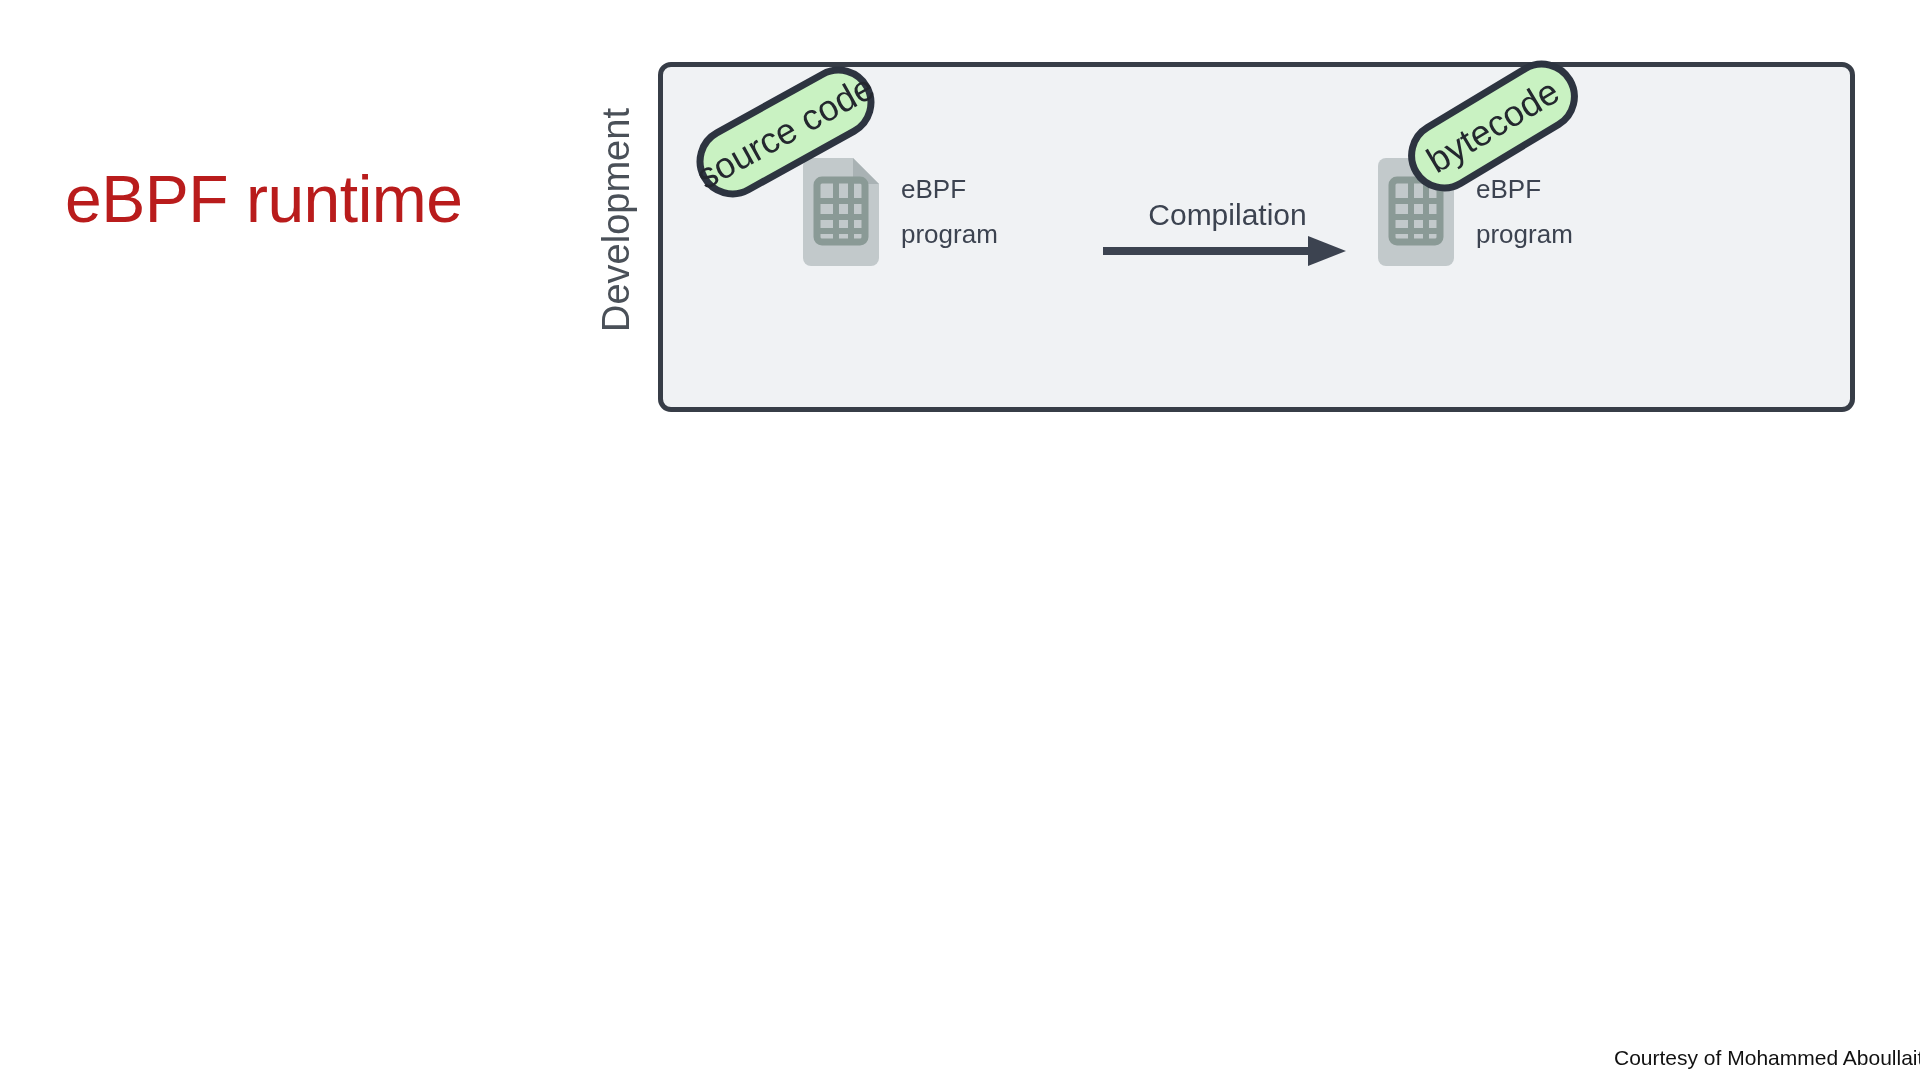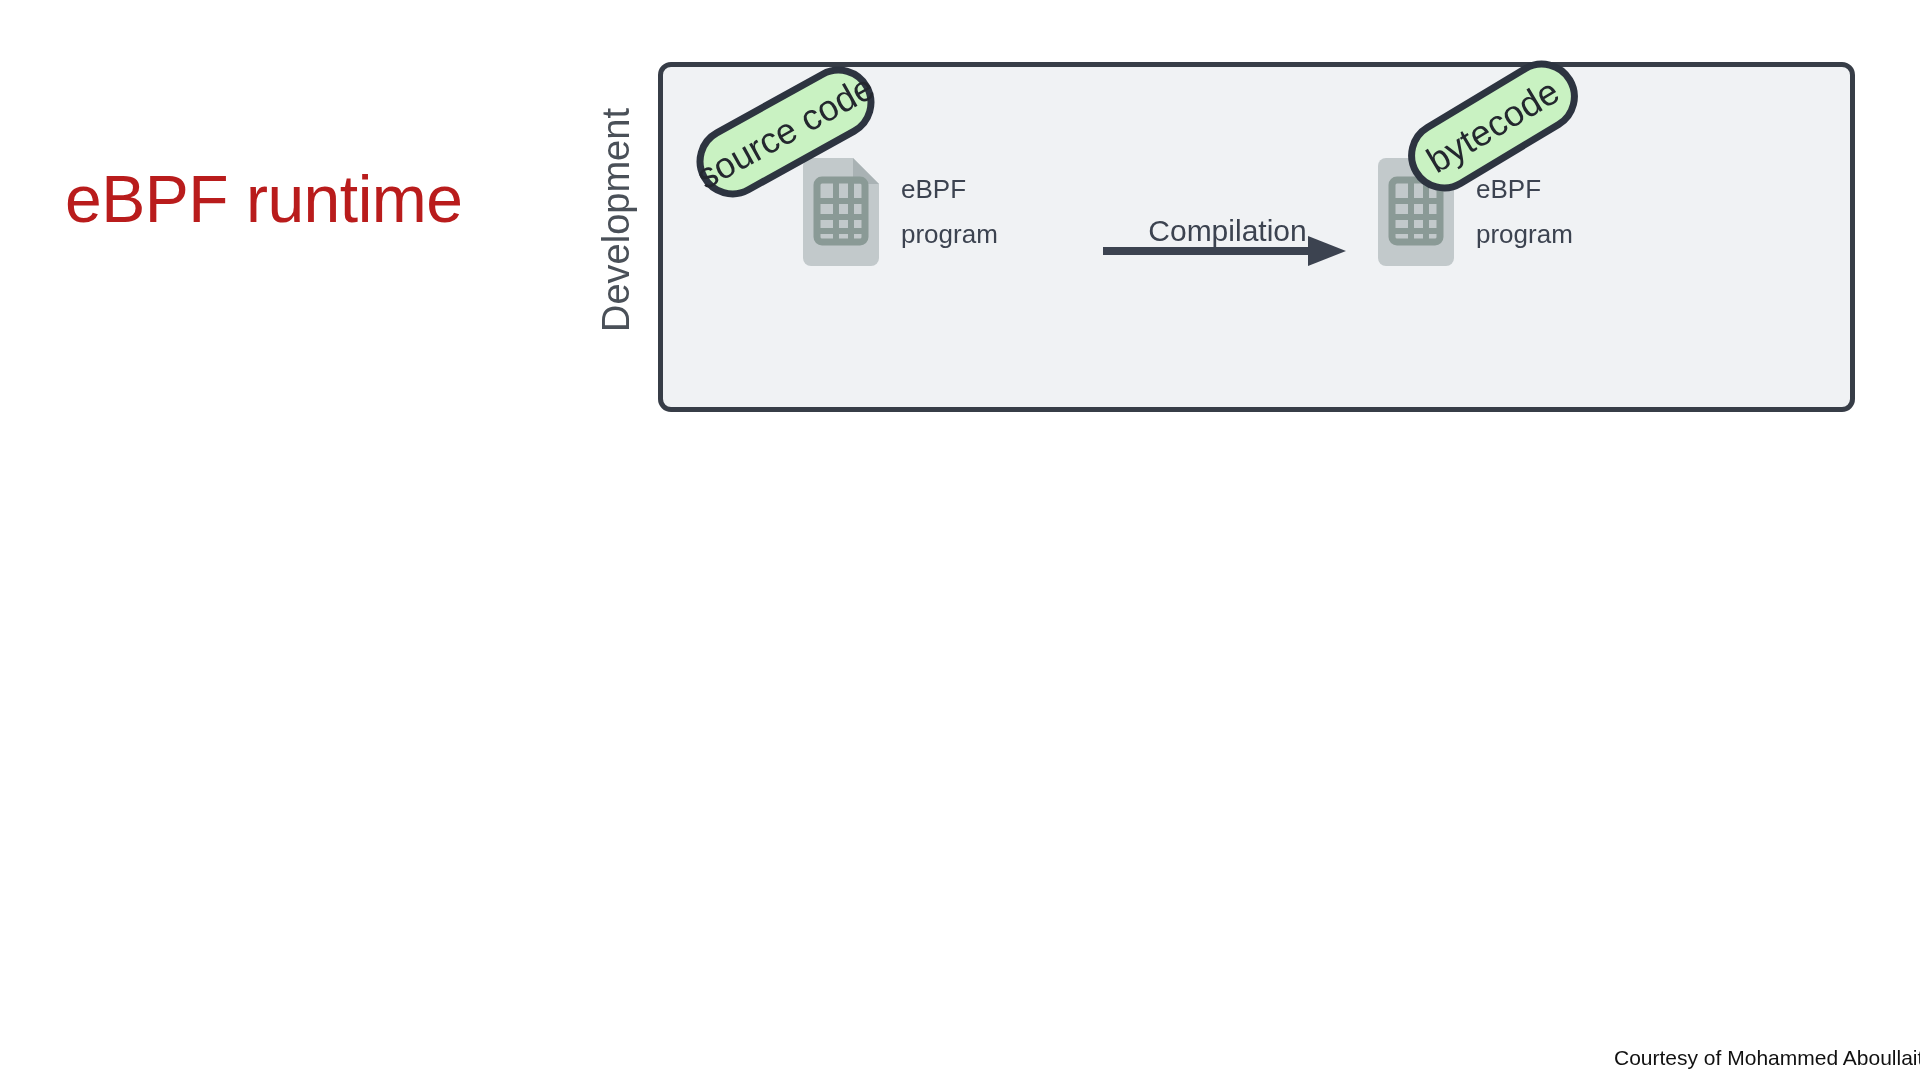--- a/index.html
+++ b/index.html
@@ -71,21 +71,21 @@
     transform:rotate(-29deg);
   }
   #pill-bytecode{
     left:1400px;top:90px;width:186px;height:72px;
     transform:rotate(-31deg);
   }
 
   
   #edge-compilation{position:absolute;left:1100px;top:200px;width:255px;height:70px;}
   #edge-compilation .edge-label{
-    position:absolute;left:0;top:16px;width:255px;
+    position:absolute;left:0;top:0;width:255px;
     text-align:center;font-size:30px;color:#3c4350;line-height:1;
     white-space:nowrap;
   }
   #edge-compilation svg{position:absolute;left:0;top:34px;display:block;}
 
   
   #footer-credit{
     position:absolute;left:1614px;top:1046px;
     font-size:21px;color:#111111;white-space:nowrap;
   }

